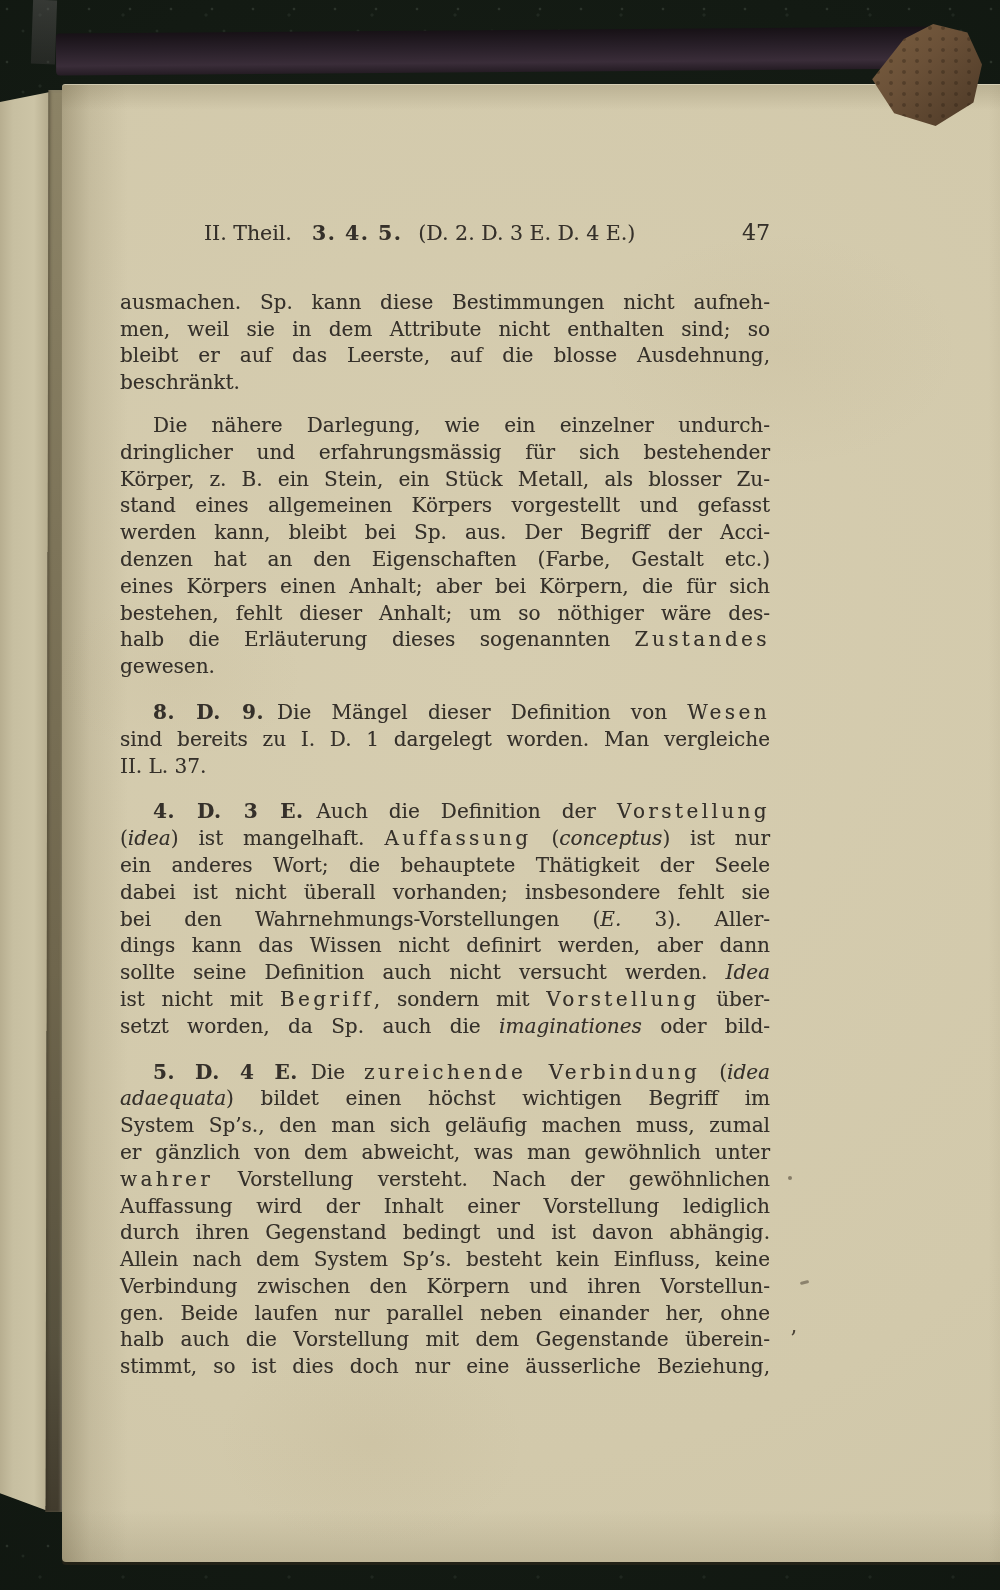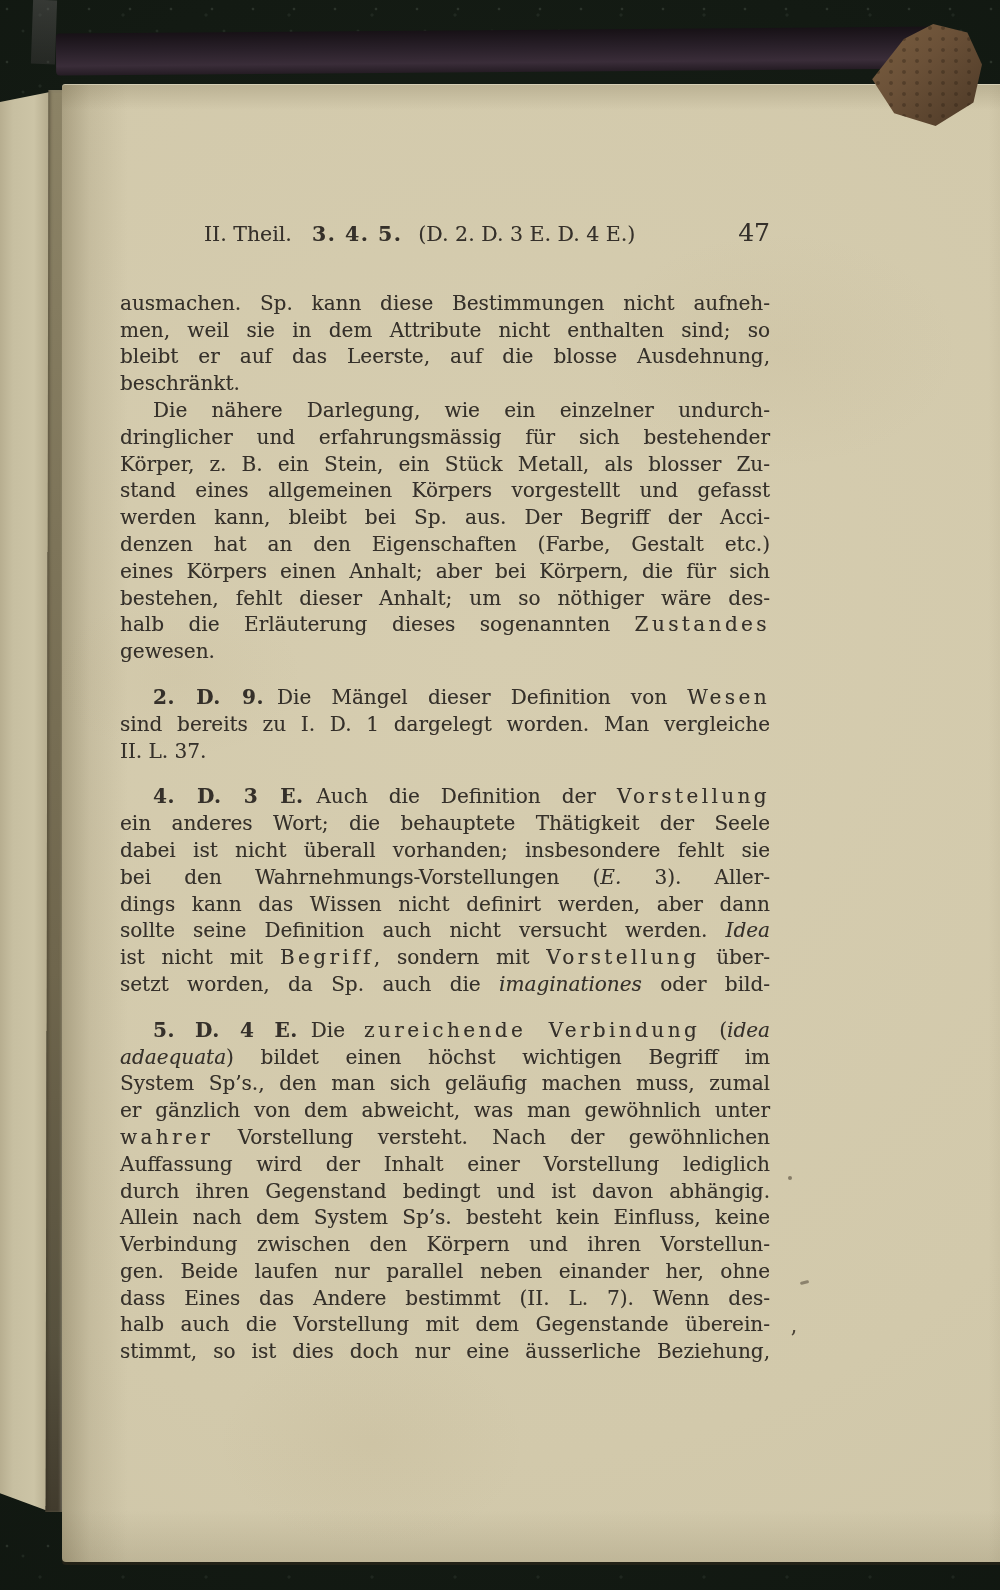--- a/index.html
+++ b/index.html
@@ -76,26 +76,26 @@
     background-size:11px 12px,100% 100%;}
   
   .text-col{position:absolute;left:58px;top:136px;width:650px;z-index:5;
     color:#35302a;font-family:"DejaVu Serif","Liberation Serif",serif;
     font-size:20px;line-height:26.8px;
     text-shadow:.2px .2px 0 rgba(53,48,40,.35);}
   .page-header{display:flex;align-items:baseline;padding-left:84px;margin-bottom:42px;
     font-size:20.5px;line-height:26.8px;white-space:nowrap;}
   .h-part{margin-right:20px;}
   .h-bold{font-weight:bold;letter-spacing:1.5px;margin-right:16px;}
-  .h-num{margin-left:auto;font-size:25px;}
+  .h-num{margin-left:auto;font-size:22px;}
   .para{margin:0;}
   .para.section{margin-top:19px;}
   .line{text-align:justify;text-align-last:justify;}
   .line.end{text-align-last:left;}
-  .line.indent{padding-left:33px;}
+  .line.indent{padding-left:33px;margin-top:16px;}
   .seg-b{font-weight:bold;margin-right:13px;letter-spacing:.5px;}
   .seg-i{font-style:italic;}
   .seg-sp{letter-spacing:.17em;}
   
   .speck{position:absolute;z-index:5;color:#4a4236;font-family:"DejaVu Serif",serif;}
   .speck-dot{left:788px;top:1176px;width:4px;height:4px;border-radius:50%;
     background:rgba(70,60,45,.55);}
   .speck-dash{left:800px;top:1281px;width:9px;height:3px;border-radius:2px;
     background:rgba(70,60,45,.5);transform:rotate(-14deg);}
   .speck-quote{left:790px;top:1326px;font-size:22px;}
@@ -136,46 +136,46 @@
             <div class="line"><span>Körper, z. B. ein Stein, ein Stück Metall, als blosser Zu-</span></div>
             <div class="line"><span>stand eines allgemeinen Körpers vorgestellt und gefasst</span></div>
             <div class="line"><span>werden kann, bleibt bei Sp. aus. Der Begriff der Acci-</span></div>
             <div class="line"><span>denzen hat an den Eigenschaften (Farbe, Gestalt etc.)</span></div>
             <div class="line"><span>eines Körpers einen Anhalt; aber bei Körpern, die für sich</span></div>
             <div class="line"><span>bestehen, fehlt dieser Anhalt; um so nöthiger wäre des-</span></div>
             <div class="line"><span>halb die Erläuterung dieses sogenannten </span><span class="seg-sp">Zustandes</span></div>
             <div class="line end"><span>gewesen.</span></div>
           </div>
           <div class="para section">
-            <div class="line indent"><span class="seg-b">2. D. 9.</span><span>Die Mängel dieser Definition von </span><span class="seg-sp">Wesen</span></div>
+            <div class="line indent"><span class="seg-b">8. D. 9.</span><span>Die Mängel dieser Definition von </span><span class="seg-sp">Wesen</span></div>
             <div class="line"><span>sind bereits zu I. D. 1 dargelegt worden. Man vergleiche</span></div>
             <div class="line end"><span>II. L. 37.</span></div>
           </div>
           <div class="para section">
             <div class="line indent"><span class="seg-b">4. D. 3 E.</span><span>Auch die Definition der </span><span class="seg-sp">Vorstellung</span></div>
+            <div class="line"><span>(</span><span class="seg-i">idea</span><span>) ist mangelhaft. </span><span class="seg-sp">Auffassung</span><span> (</span><span class="seg-i">conceptus</span><span>) ist nur</span></div>
             <div class="line"><span>ein anderes Wort; die behauptete Thätigkeit der Seele</span></div>
             <div class="line"><span>dabei ist nicht überall vorhanden; insbesondere fehlt sie</span></div>
             <div class="line"><span>bei den Wahrnehmungs-Vorstellungen (</span><span class="seg-i">E.</span><span> 3). Aller-</span></div>
             <div class="line"><span>dings kann das Wissen nicht definirt werden, aber dann</span></div>
             <div class="line"><span>sollte seine Definition auch nicht versucht werden. </span><span class="seg-i">Idea</span></div>
             <div class="line"><span>ist nicht mit </span><span class="seg-sp">Begriff</span><span>, sondern mit </span><span class="seg-sp">Vorstellung</span><span> über-</span></div>
             <div class="line"><span>setzt worden, da Sp. auch die </span><span class="seg-i">imaginationes</span><span> oder bild-</span></div>
           </div>
           <div class="para section">
             <div class="line indent"><span class="seg-b">5. D. 4 E.</span><span>Die </span><span class="seg-sp">zureichende Verbindung</span><span> (</span><span class="seg-i">idea</span></div>
             <div class="line"><span class="seg-i">adaequata</span><span>) bildet einen höchst wichtigen Begriff im</span></div>
             <div class="line"><span>System Sp’s., den man sich geläufig machen muss, zumal</span></div>
             <div class="line"><span>er gänzlich von dem abweicht, was man gewöhnlich unter</span></div>
             <div class="line"><span class="seg-sp">wahrer</span><span> Vorstellung versteht. Nach der gewöhnlichen</span></div>
             <div class="line"><span>Auffassung wird der Inhalt einer Vorstellung lediglich</span></div>
             <div class="line"><span>durch ihren Gegenstand bedingt und ist davon abhängig.</span></div>
             <div class="line"><span>Allein nach dem System Sp’s. besteht kein Einfluss, keine</span></div>
             <div class="line"><span>Verbindung zwischen den Körpern und ihren Vorstellun-</span></div>
             <div class="line"><span>gen. Beide laufen nur parallel neben einander her, ohne</span></div>
-            <div class="line"><span>dass Eines das Andere bestimmt (II. L. 7). Wenn des-</span></div>
             <div class="line"><span>halb auch die Vorstellung mit dem Gegenstande überein-</span></div>
             <div class="line"><span>stimmt, so ist dies doch nur eine äusserliche Beziehung,</span></div>
           </div>
         </div>
     </div>
   </div>
 
   <div class="leather-corner"></div>
   <div class="speck speck-dot"></div>
   <div class="speck speck-dash"></div>

